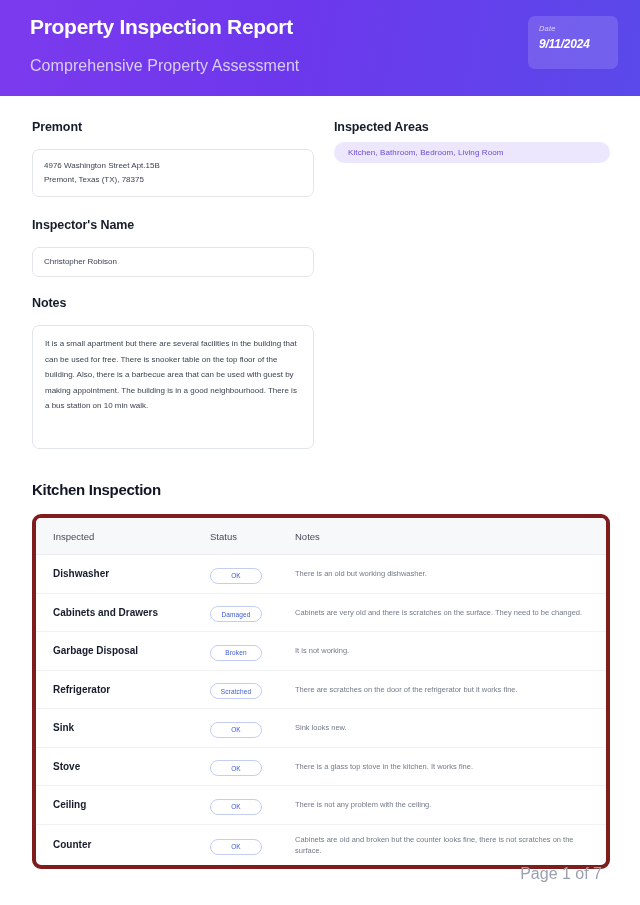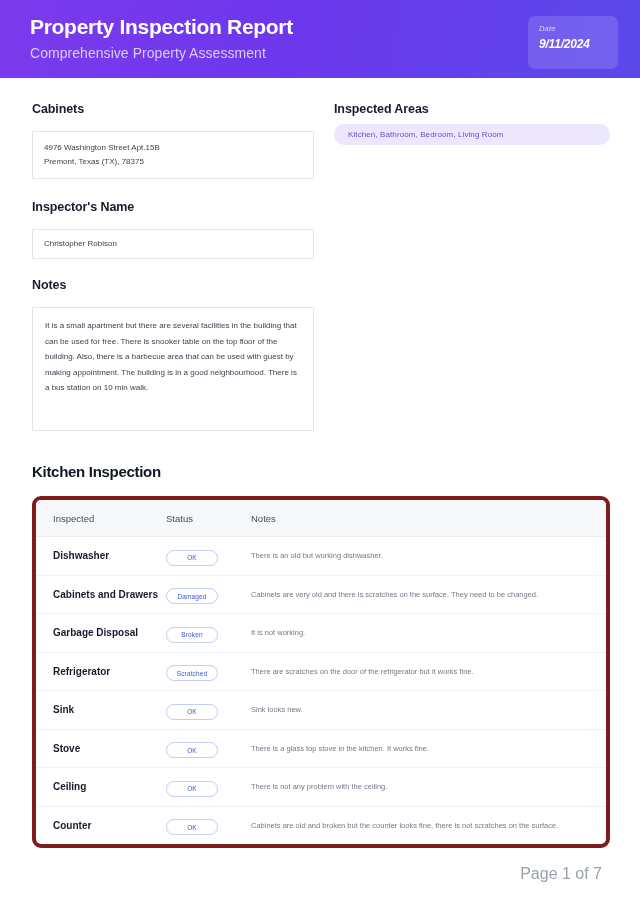--- a/index.html
+++ b/index.html
@@ -9,34 +9,34 @@
     height: 905px;
     background: #ffffff;
     font-family: "Liberation Sans", sans-serif;
     color: #1f2430;
     overflow: hidden;
   }
 
   
   .header {
     position: relative;
-    height: 78px;
+    height: 96px;
     background: linear-gradient(100deg, #7c3aed 0%, #6d37ec 45%, #5a49ea 100%);
     padding: 14px 24px 0 30px;
   }
   .header-title {
     font-size: 21px;
     font-weight: bold;
     color: #ffffff;
     letter-spacing: -0.3px;
     line-height: 1.25;
   }
   .header-subtitle {
-    margin-top: 5px;
-    font-size: 14px;
+    margin-top: 17px;
+    font-size: 16px;
     color: #d9cdfa;
     letter-spacing: 0.05px;
   }
   .date-badge {
     position: absolute;
     top: 16px;
     right: 22px;
     width: 90px;
     height: 53px;
     background: rgba(255,255,255,0.14);
@@ -70,21 +70,21 @@
   .section-label {
     font-size: 12.5px;
     font-weight: bold;
     color: #161c2b;
     letter-spacing: -0.1px;
     margin-bottom: 8px;
   }
 
   .field-box {
     border: 1px solid #e2e5ea;
-    border-radius: 1px;
+    border-radius: 7px;
     background: #ffffff;
     padding: 9px 11px;
     font-size: 8px;
     color: #3c4250;
     line-height: 1.75;
     margin-top: 15px;
   }
   .field-box.address { min-height: 48px; }
   .field-box.name { min-height: 22px; padding: 7px 11px; }
   .field-box.notes {
@@ -126,21 +126,21 @@
     display: flex;
     background: #f7f8fa;
     border-bottom: 1px solid #ebedf1;
     padding: 13px 0 12px 0;
   }
   .th {
     font-size: 9.5px;
     color: #444b59;
   }
   .col-inspected { width: 130px; flex: none; padding-left: 17px; }
-  .col-status { width: 85px; flex: none; }
+  .col-status { width: 85px; flex: none; margin-left: 44px; }
   .col-notes { flex: 1; padding-right: 14px; }
 
   .table-row {
     display: flex;
     align-items: center;
     min-height: 37px;
     border-bottom: 1px solid #f0f1f4;
     padding: 9px 0;
   }
   .table-row:last-child { border-bottom: none; }
@@ -190,21 +190,21 @@
     <div class="date-badge-value">9/11/2024</div>
   </div>
 </div>
 
 <div class="content">
 
   <div class="top-grid">
 
     <div class="col-left">
 
-      <div class="section-label">Cabinets</div>
+      <div class="section-label">Premont</div>
       <div class="field-box address">
         <span class="field-line">4976 Washington Street Apt.15B</span>
         <span class="field-line">Premont, Texas (TX), 78375</span>
       </div>
 
       <div class="section-label spacer-name">Inspector's Name</div>
       <div class="field-box name">Christopher Robison</div>
 
       <div class="section-label spacer-notes">Notes</div>
       <div class="field-box notes">It is a small apartment but there are several facilities in the building that can be used for free. There is snooker table on the top floor of the building. Also, there is a barbecue area that can be used with guest by making appointment. The building is in a good neighbourhood. There is a bus station on 10 min walk.</div>

